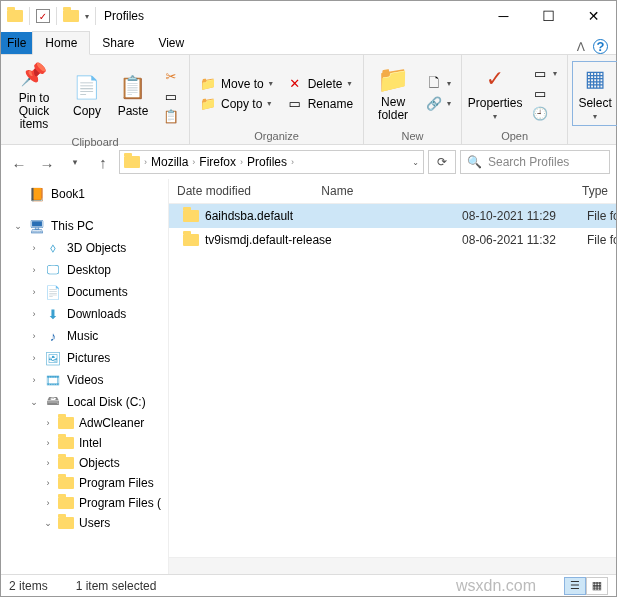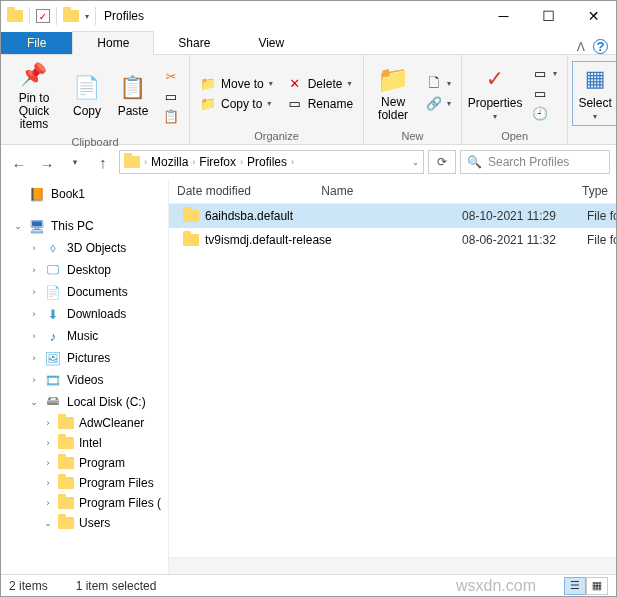--- a/index.html
+++ b/index.html
@@ -11,22 +11,22 @@
   .titlebar .title { margin-left:8px; }
   .titlebar .spacer { flex:1; }
   .win-btn { width:45px; height:30px; display:flex; align-items:center; justify-content:center; font-size:14px; font-family:Arial;}
   .folder-icon-mini { width:16px; height:12px; background:#ffd968; border-radius:1px; position:relative;}
   .folder-icon-mini::before{content:"";position:absolute;top:-3px;left:0;width:8px;height:3px;background:#ffd968;border-radius:1px 1px 0 0;}
   .sep {width:1px; height:18px; background:#ddd;}
   .check-mini{width:14px;height:14px;border:1px solid #888;display:flex;align-items:center;justify-content:center;font-size:10px;color:#c00;}
   .chev-down-s{font-size:8px;color:#555;}
   
   .ribbon-tabs { display:flex; align-items:end; height:24px; background:#fff; border-bottom:1px solid #ddd;}
-  .rtab { padding:4px 24px; font-size:12px;}
-  .rtab.file { background:#1979ca; color:#fef9c3; padding:4px 26px;}
+  .rtab { padding:4px 12px; font-size:12px;}
+  .rtab.file { background:#1979ca; color:#000000; padding:4px 6px;}
   .rtab.active { background:#f5f5f5; border:1px solid #ddd; border-bottom:1px solid #f5f5f5; margin-bottom:-1px;}
   .ribbon-tabs .rspacer{flex:1;}
   .rhelp{width:24px;text-align:center;color:#1979ca;font-weight:bold;font-size:13px;border:1px solid #1979ca;border-radius:50%;width:15px;height:15px;line-height:13px;margin-right:8px;}
   .rcollapse{padding:0 8px;color:#666;}
   
   .ribbon { display:flex; background:#f5f5f5; border-bottom:1px solid #ddd; height:90px;}
   .rgroup { display:flex; flex-direction:column; border-right:1px solid #ddd; padding:2px 4px 0 4px;}
   .rgroup .body{flex:1; display:flex; align-items:center; gap:2px;}
   .rgroup .lbl{text-align:center; font-size:11px; color:#666; padding-bottom:2px;}
   .rbig { display:flex; flex-direction:column; align-items:center; justify-content:center; width:58px; gap:3px; padding:4px 2px; text-align:center; line-height:1.1;}
@@ -311,21 +311,21 @@
           <span>AdwCleaner</span>
         </div>
       <div class="sb-item indent2">
           <span class="exp">›</span>
           <span class="folder-icon-mini"></span>
           <span>Intel</span>
         </div>
       <div class="sb-item indent2">
           <span class="exp">›</span>
           <span class="folder-icon-mini"></span>
-          <span>Program</span>
+          <span>Objects</span>
         </div>
       <div class="sb-item indent2">
           <span class="exp">›</span>
           <span class="folder-icon-mini"></span>
           <span>Program Files</span>
         </div>
       <div class="sb-item indent2">
           <span class="exp">›</span>
           <span class="folder-icon-mini"></span>
           <span>Program Files (</span>

